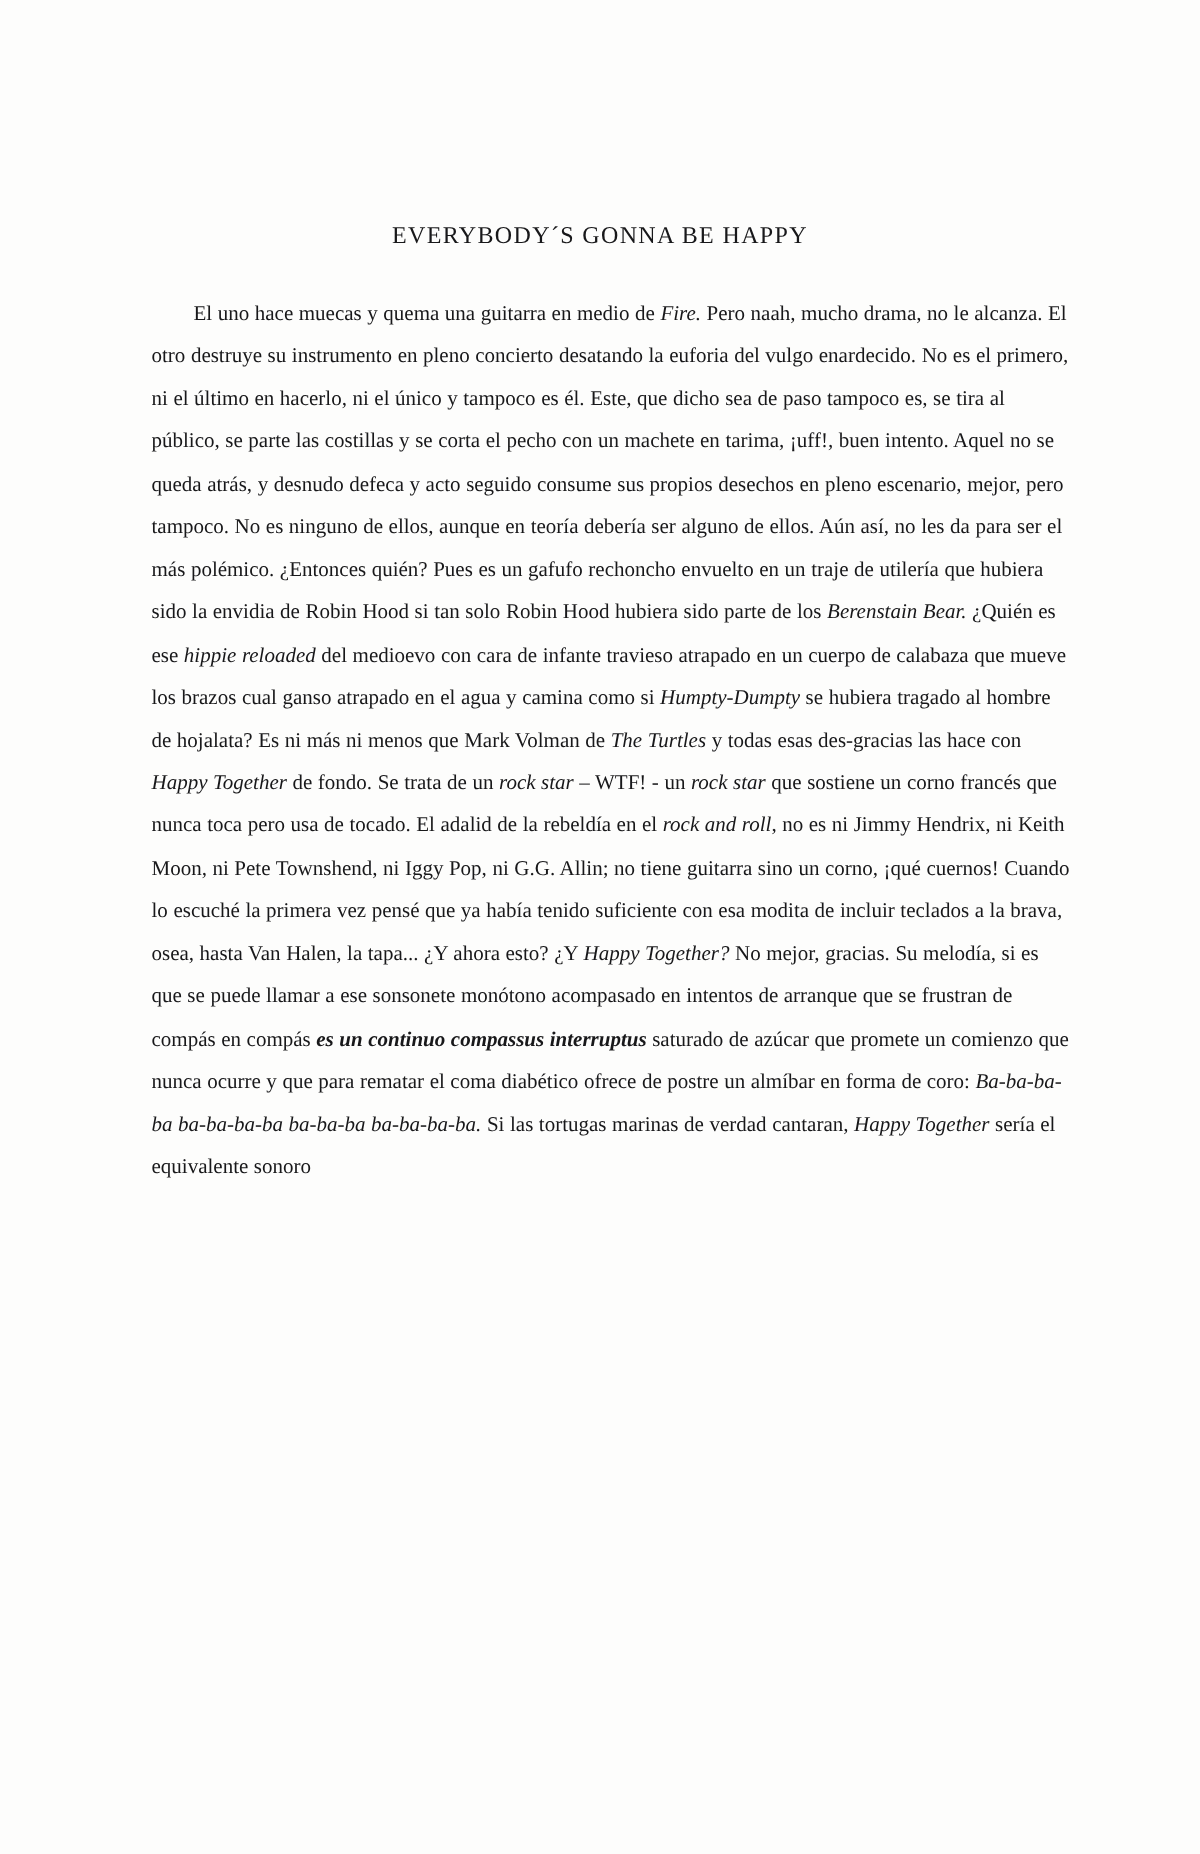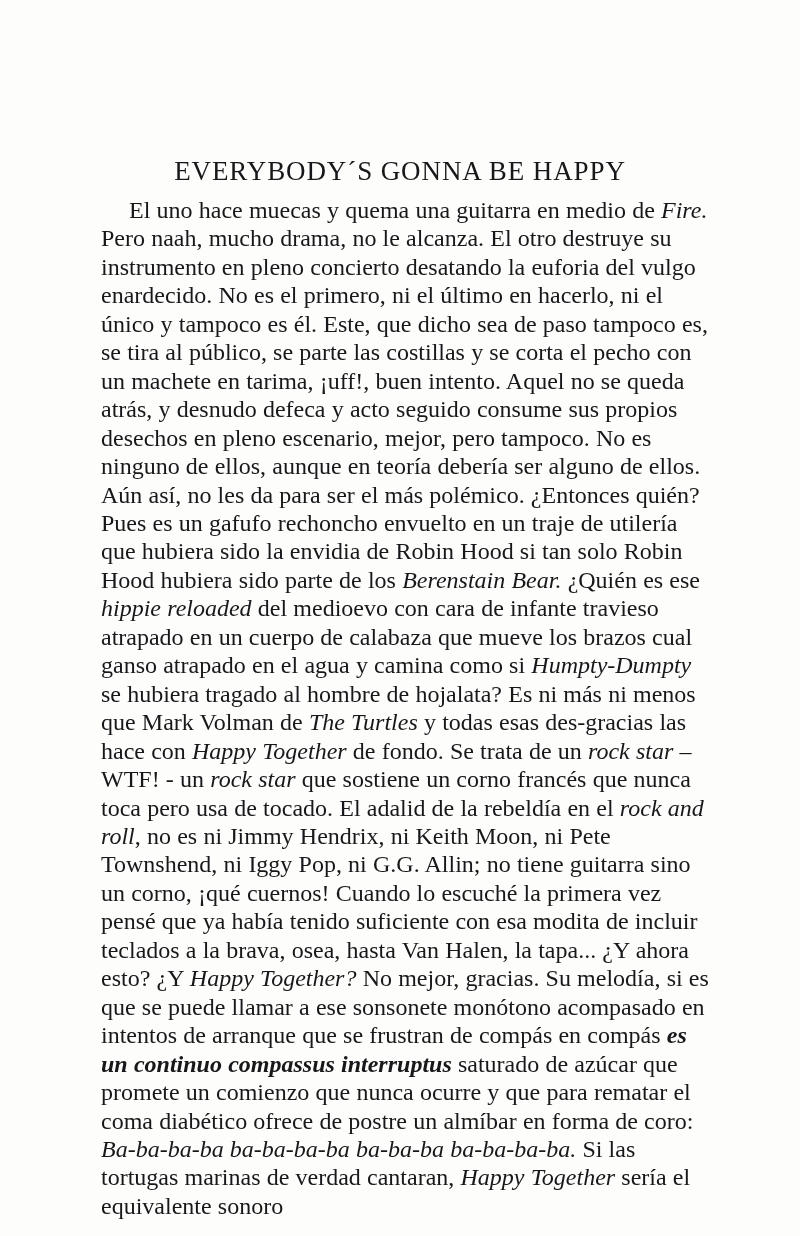--- a/index.html
+++ b/index.html
@@ -18,34 +18,34 @@
   }
 
   
   .chapter-title {
     position: absolute;
     top: 138px;
     left: 0;
     width: 800px;
     text-align: center;
     font-family: "Liberation Serif", "DejaVu Serif", serif;
-    font-size: 27px;
+    font-size: 16px;
     letter-spacing: 0.9px;
     font-weight: 400;
     color: #18181a;
     white-space: pre;
   }
 
   
   .body-block {
     position: absolute;
     top: 196px;
     left: 101px;
     width: 614px;
-    font-size: 24px;
+    font-size: 14px;
     line-height: 28.45px;
     color: #18181a;
     text-align: left;
     word-spacing: 0.2px;
   }
   .body-block p {
     margin: 0;
     text-indent: 28px;
     hyphens: none;
   }

